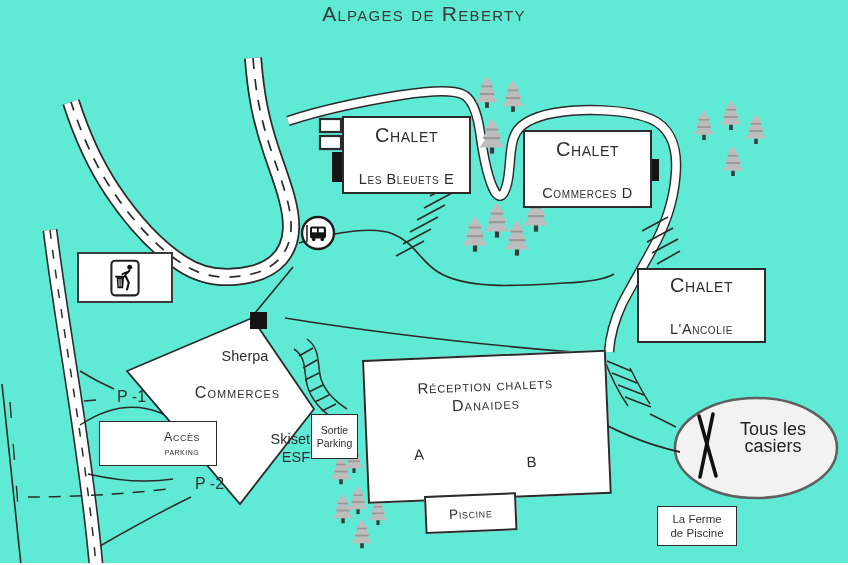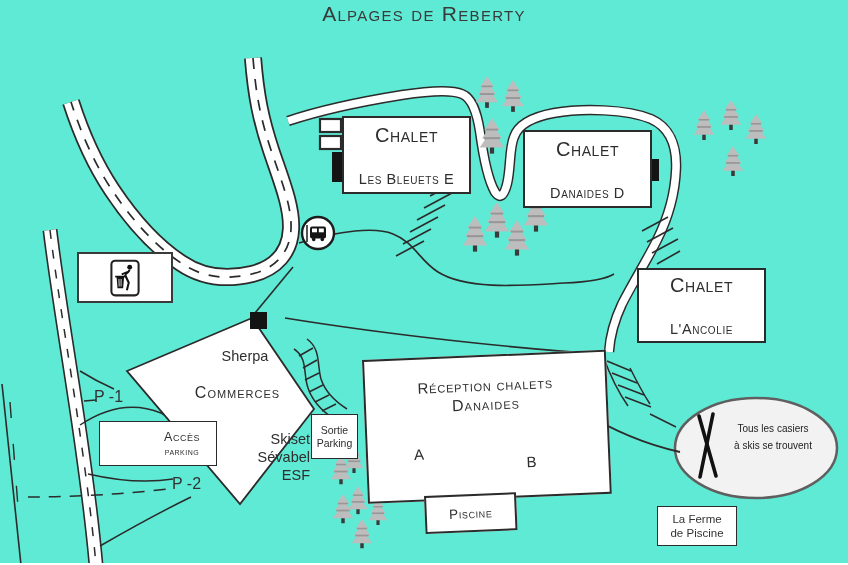--- a/index.html
+++ b/index.html
@@ -22,22 +22,22 @@
   .ferme{left:657px;top:506px;width:78px;height:38px;border-width:1.5px;font-size:11.5px;line-height:14px;color:#333;}
   .acces{left:99px;top:421px;width:68px;height:43px;border-width:1.8px;padding-left:48px;}
   .acces .a1{font-size:12.5px;letter-spacing:.5px;}
   .acces .a2{font-size:10.5px;letter-spacing:.5px;margin-top:1px;}
   .sortie{left:311px;top:414px;width:45px;height:43px;border-width:1.8px;font-size:10.5px;line-height:13px;}
   .trash{left:77px;top:252px;width:92px;height:47px;border-color:#3a3a3a;display:flex;align-items:center;justify-content:center;}
   .lbl{position:absolute;z-index:2;text-align:center;}
   .sherpa{left:205px;top:348px;width:80px;font-size:14.5px;}
   .commerces-lbl{left:155px;top:384px;width:165px;font-size:16px;letter-spacing:1px;}
   .shops{left:190px;top:430px;width:120px;font-size:14.5px;line-height:18px;text-align:right;}
-  .plabel{font-size:16px;color:#333;}
-  .callout-text{left:712px;top:421px;width:122px;font-size:10px;line-height:16.5px;font-weight:500;color:#222;z-index:3;}
+  .plabel{font-size:16px;color:#333;margin-left:23px;}
+  .callout-text{left:712px;top:421px;width:122px;font-size:18px;line-height:16.5px;font-weight:500;color:#222;z-index:3;}
 </style>
 </head>
 <body>
 
 <div class="map">
 
   <svg class="base" width="848" height="565" viewBox="0 0 848 565">
     <defs>
       <g id="tree">
         <rect x="-2.2" y="29" width="4.4" height="8.5" fill="#3a3a3a"></rect>
@@ -174,21 +174,21 @@
 
   <div class="title sc">Alpages de Reberty</div>
 
   <div class="box ctr" style="left:342px;top:116px;width:125px;height:74px;">
     <div class="sc bl1">Chalet</div>
     <div class="sc bl2">Les Bleuets E</div>
   </div>
 
   <div class="box ctr" style="left:523px;top:130px;width:125px;height:74px;">
     <div class="sc bl1">Chalet</div>
-    <div class="sc bl2">Danaides D</div>
+    <div class="sc bl2">Commerces D</div>
   </div>
 
   <div class="box ctr" style="left:637px;top:268px;width:125px;height:71px;">
     <div class="sc bl1">Chalet</div>
     <div class="sc bl2">L'Ancolie</div>
   </div>
 
   <div class="box reception">
     <div class="ctr" style="width:100%;">
       <div class="sc rec1">Réception chalets</div>
@@ -204,21 +204,20 @@
 
   <div class="box ctr ferme">
     <div>La Ferme</div>
     <div>de Piscine</div>
   </div>
 
   <div class="lbl sherpa">Sherpa</div>
   <div class="lbl sc commerces-lbl">Commerces</div>
   <div class="lbl shops">
     <div>Skiset</div>
-    <div>Sévabel</div>
     <div>ESF</div>
   </div>
 
   <div class="box ctr acces">
     <div class="sc a1">Accès</div>
     <div class="sc a2">parking</div>
   </div>
   <div class="box ctr sortie">
     <div>Sortie</div>
     <div>Parking</div>
@@ -235,16 +234,15 @@
       <path d="M 16,16.5 L 20,25 L 18,33" stroke="#111111" stroke-width="2.2" fill="none"></path>
       <path d="M 7,19 L 15,19 L 14,31 L 8,31 Z" fill="#111111"></path>
       <line x1="5.5" y1="18.5" x2="16.5" y2="18.5" stroke="#111111" stroke-width="1.8"></line>
       <line x1="9.5" y1="21" x2="9.8" y2="29" stroke="#ffffff" stroke-width="0.9"></line>
       <line x1="11.8" y1="21" x2="11.8" y2="29" stroke="#ffffff" stroke-width="0.9"></line>
     </svg>
   </div>
 
   <div class="lbl callout-text">
     <div>Tous les casiers</div>
-    <div>à skis se trouvent</div>
   </div>
 
 </div>
 
 </body></html>

